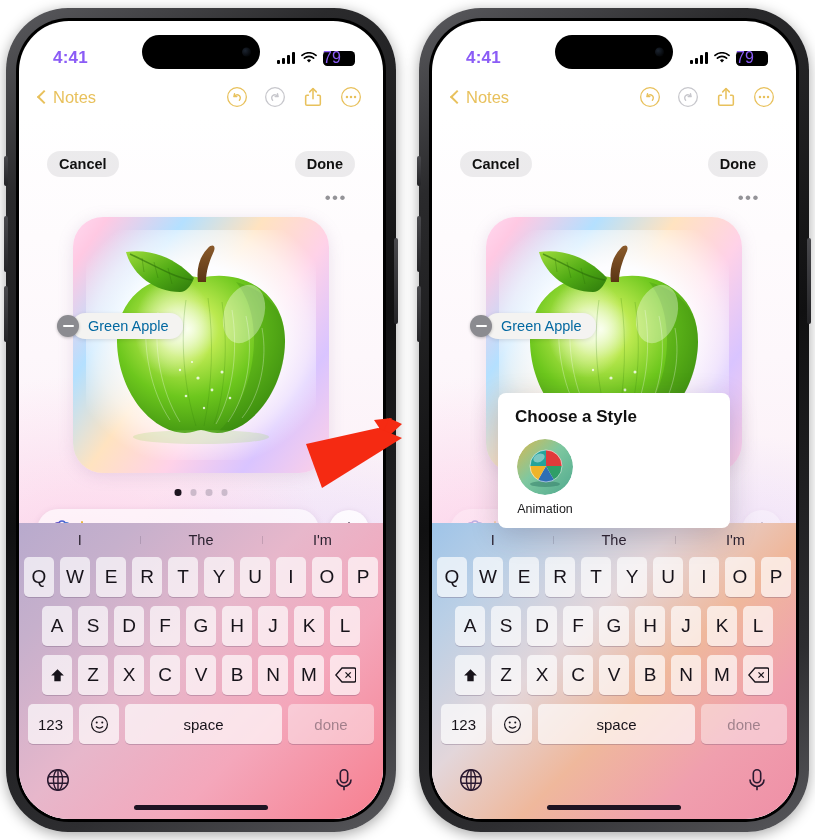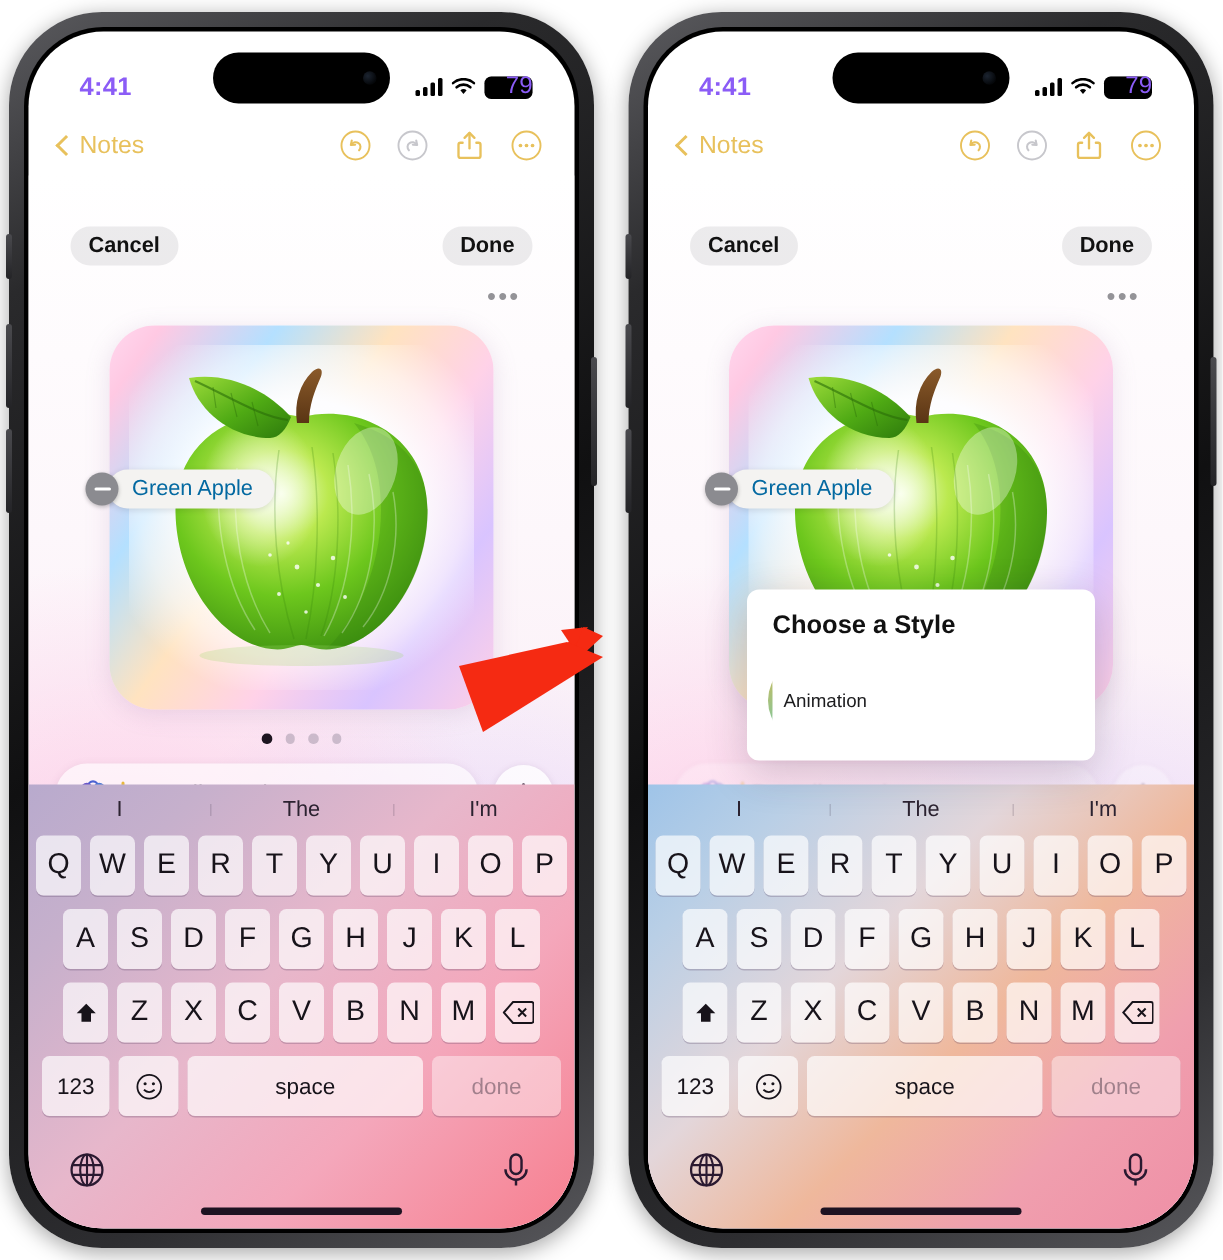--- a/index.html
+++ b/index.html
@@ -67,21 +67,21 @@
   .status-right { display: flex; align-items: center; gap: 6px; }
   .bars { display: flex; align-items: flex-end; gap: 2px; height: 12px; }
   .bars i { display:block; width: 3px; background:#000; border-radius: 1px; }
   .bars i:nth-child(1){height:4px} .bars i:nth-child(2){height:6.5px}
   .bars i:nth-child(3){height:9px} .bars i:nth-child(4){height:12px}
   .wifi { position: relative; width: 16px; height: 12px; }
   .wifi svg { display:block; }
   .batt-shell { position: relative; width: 32px; height: 15px; border-radius: 4.5px;
     background: rgba(0,0,0,.25); display:flex; align-items:center; }
   .batt-fill { width: 46px; height: 15px; border-radius: 4.5px; background:#000;
-    display:flex;align-items:center;justify-content:flex-end; }
+    display:flex;align-items:center;justify-content:flex-start; }
 
   
   .navbar {
     position: absolute; top: 56px; left: 0; right: 0; height: 40px; z-index: 24;
     display: flex; align-items: center; justify-content: space-between; padding: 0 20px;
   }
   .back { display:flex; align-items:center; gap: 4px; color:#E8C15C; cursor: pointer; }
   .back .chev { width: 10px; height: 10px; border-left: 2.4px solid #E8C15C; border-bottom: 2.4px solid #E8C15C;
     transform: rotate(45deg); }
   .back .lbl { font-size: 16.5px; color:#E8C15C; }
@@ -149,21 +149,21 @@
   .dimmed { opacity: .35; filter: blur(.6px); }
 
   
   .stylepop {
     position: absolute; left: 50%; transform: translateX(-50%); top: 276px;
     width: 232px; border-radius: 8px; background:#fff; z-index: 20;
     box-shadow: 0 8px 28px rgba(60,40,70,.22); padding: 14px 14px 12px;
   }
   .stylepop .title { font-size: 17px; font-weight: 700; color:#111; margin-bottom: 12px; padding-left: 3px; }
   .styles { display:flex; justify-content: space-between; }
-  .style { width: 66px; display:flex; flex-direction:row; align-items:center; gap: 7px; cursor:pointer; }
+  .style { width: 66px; display:flex; flex-direction:column; align-items:center; gap: 7px; cursor:pointer; }
   .swatch { width: 56px; height: 56px; border-radius: 50%; position: relative; overflow: hidden; }
   .swatch.ring { box-shadow: 0 0 0 2px #D6A93A; }
   .style .nm { font-size: 12.5px; color:#1c1c1e; }
 
   
   .kb { position:absolute; left:0; right:0; bottom:0; height: 296px; z-index: 15; }
   .kb.purple { background: linear-gradient(135deg,#b8aacd 0%, #c6b0cc 18%, #e7b7cb 44%, #f4a7bb 68%, #f77f8f 100%); }
   .kb.blueorange { background: linear-gradient(135deg,#9fc4e8 0%, #b9cfe6 16%, #e3d6da 38%, #efb89c 58%, #f09fae 78%, #ef8fa6 100%); }
   .suggest { height: 34px; display:flex; align-items:center; color:#2b2230; font-size: 14.5px; }
   .suggest span { flex:1; text-align:center; position: relative; cursor:pointer; }

